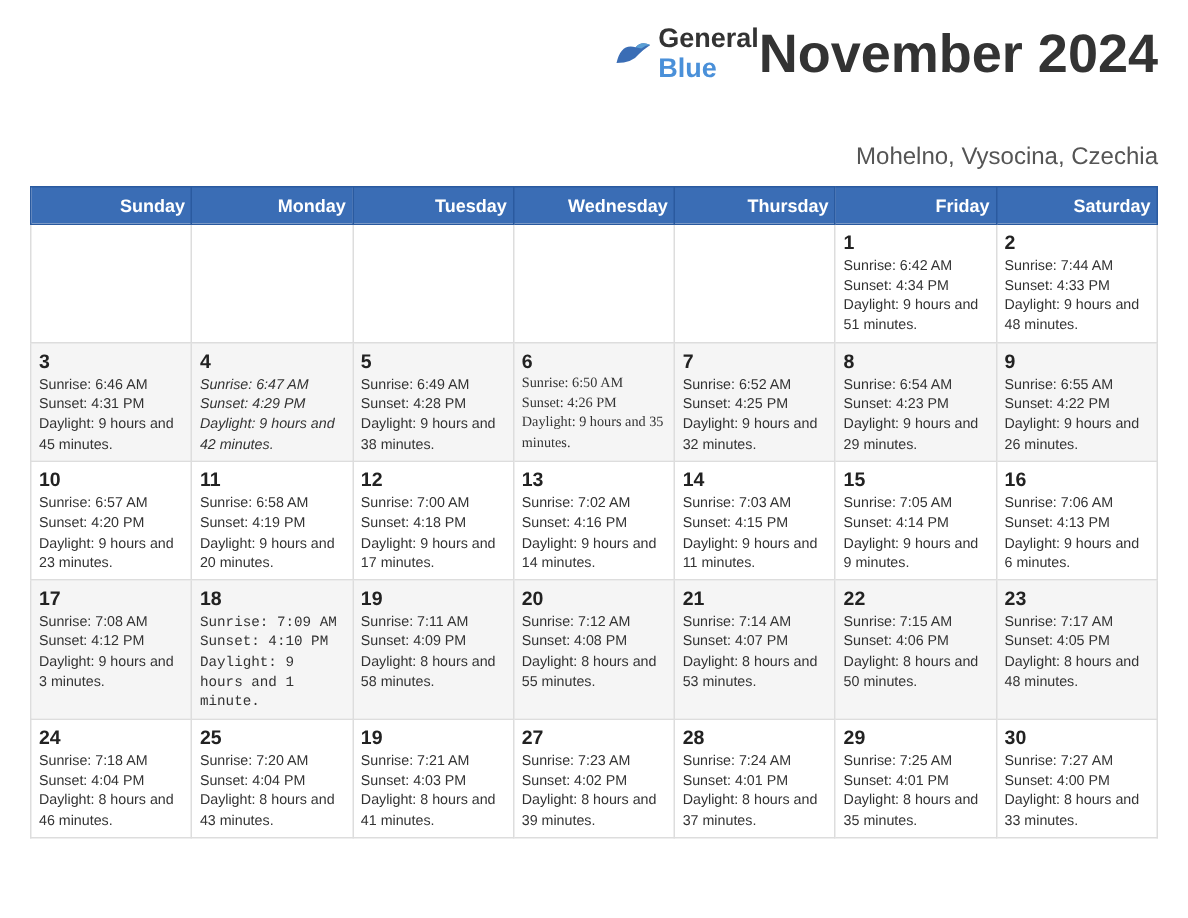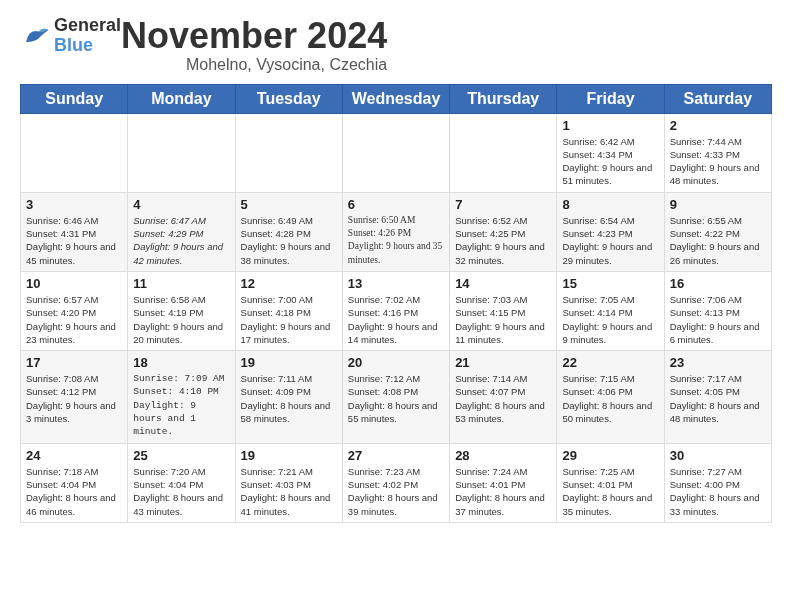--- a/index.html
+++ b/index.html
@@ -10,21 +10,21 @@
       min-height: 612px;
       overflow: hidden;
     }
     .page {
       width: 792px;
       min-height: 612px;
       padding: 16px 20px 10px 20px;
     }
     .header {
       display: flex;
-      justify-content: flex-start;
+      justify-content: flex-end;
       align-items: flex-start;
       margin-bottom: 10px;
     }
     .logo {
       display: flex;
       align-items: center;
       gap: 4px;
     }
     .logo-text {
       font-size: 18px;
@@ -44,32 +44,33 @@
     }
     .month-title {
       font-size: 36px;
       font-weight: bold;
       color: #333;
       line-height: 1.1;
     }
     .location {
       font-size: 16px;
       color: #555;
+      margin-top: 40px;
     }
     .calendar {
       width: 100%;
       border-collapse: collapse;
     }
     .calendar th {
       background: #3a6db5;
       color: #fff;
-      font-size: 16px;
+      font-size: 12px;
       font-weight: bold;
       padding: 5px 4px;
-      text-align: center;
+      text-align: right;
       border: 1px solid #2a5a9f;
     }
     .calendar td {
       vertical-align: top;
       padding: 4px 5px;
       border: 1px solid #ddd;
       font-size: 10px;
       color: #333;
       background: #fff;
       width: 14.28%;

